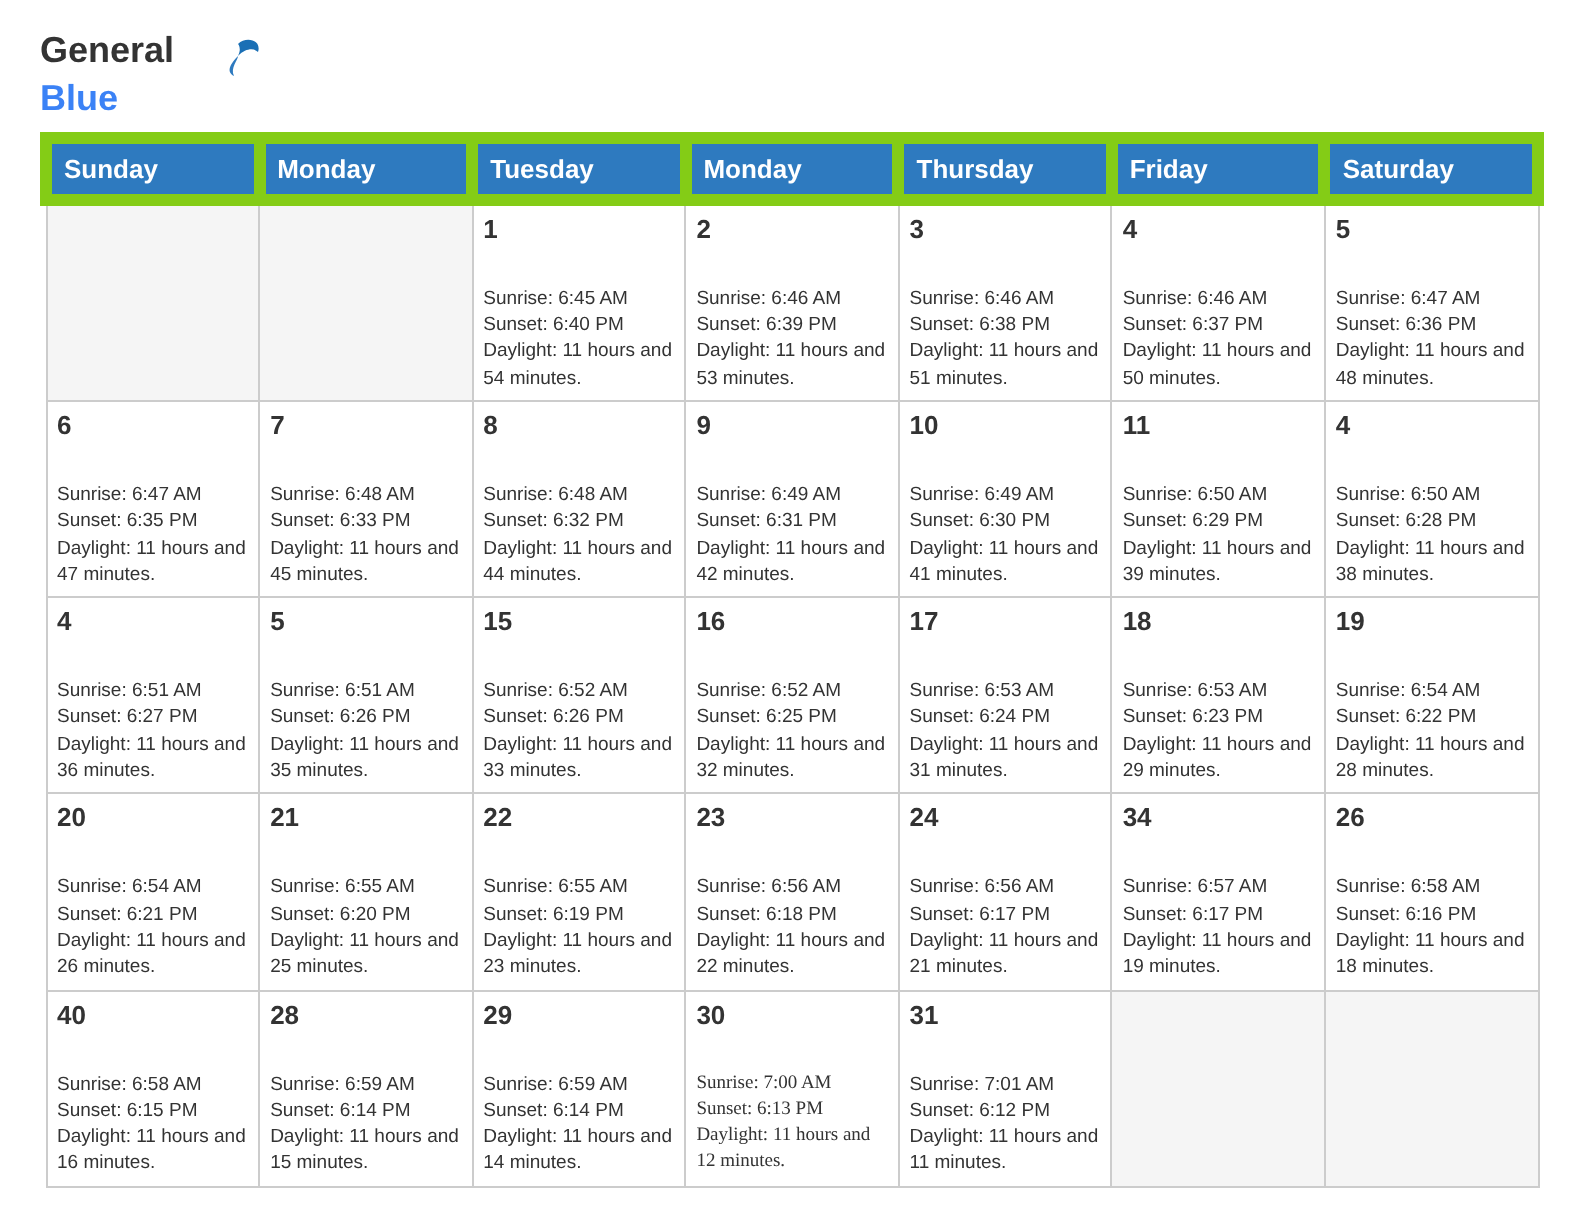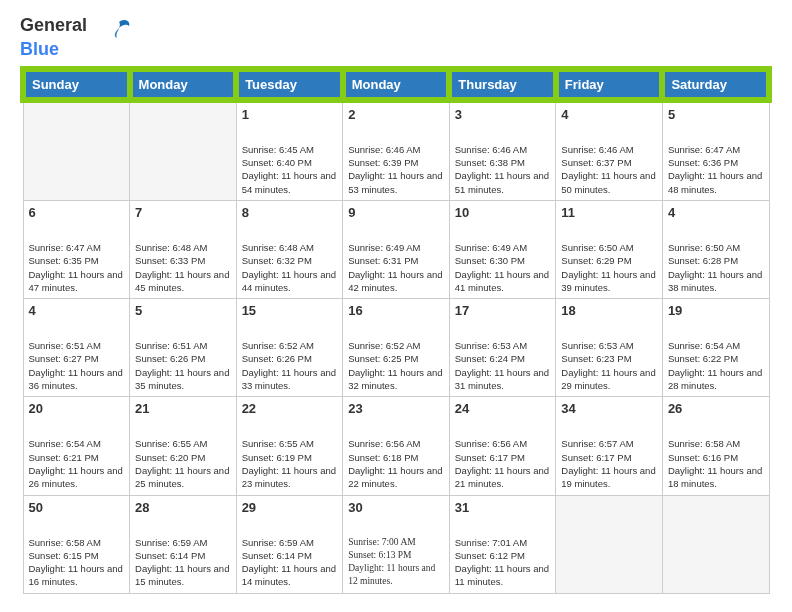--- a/index.html
+++ b/index.html
@@ -288,21 +288,21 @@
           </td>
           <td>
             <div class="day-number">26</div>
             <div class="day-info" style="white-space: pre-line;">Sunrise: 6:58 AM
 Sunset: 6:16 PM
 Daylight: 11 hours and 18 minutes.</div>
           </td>
         </tr>
         <tr>
           <td>
-            <div class="day-number">50</div>
+            <div class="day-number">40</div>
             <div class="day-info" style="white-space: pre-line;">Sunrise: 6:58 AM
 Sunset: 6:15 PM
 Daylight: 11 hours and 16 minutes.</div>
           </td>
           <td>
             <div class="day-number">28</div>
             <div class="day-info" style="white-space: pre-line;">Sunrise: 6:59 AM
 Sunset: 6:14 PM
 Daylight: 11 hours and 15 minutes.</div>
           </td>

